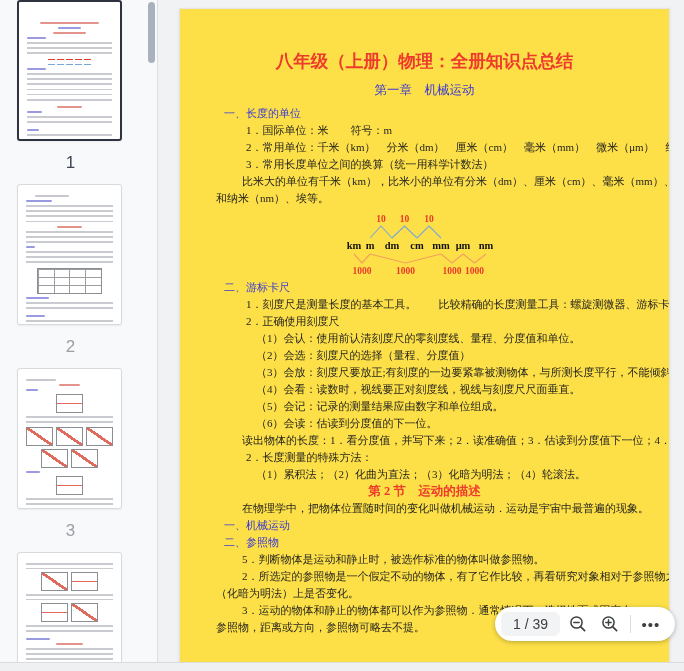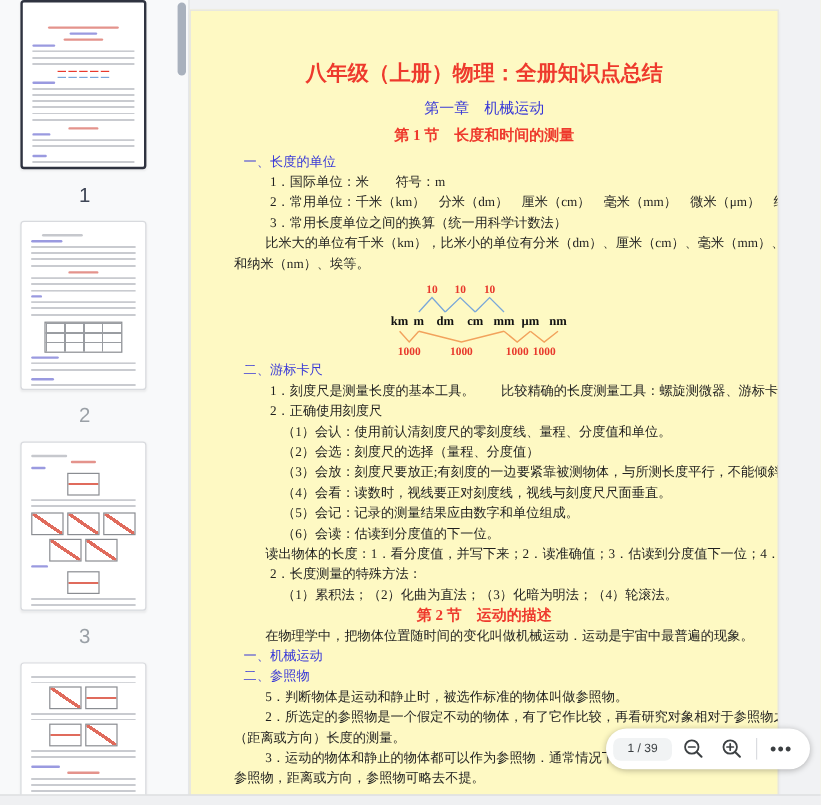--- a/index.html
+++ b/index.html
@@ -43,22 +43,22 @@
     background:
       repeating-linear-gradient(to right,#9a9da2 0 1px,transparent 1px 25%),
       repeating-linear-gradient(to bottom,#9a9da2 0 1px,transparent 1px 33.3%);}
   .mini-charts{display:flex;gap:3px;justify-content:center;margin:3px 0;}
   .mc{width:25px;height:17px;border:1px solid #8a8d92;
     background:linear-gradient(to top right,transparent 45%,#e06b5c 45% 55%,transparent 55%);}
   .mc.flat{background:linear-gradient(to bottom,transparent 45%,#e06b5c 45% 55%,transparent 55%);}
   
   .main{position:absolute;left:158px;top:0;right:0;height:671px;}
   .page{
-    position:absolute;left:0;top:8px;width:491px;height:656px;
-    background:#fef9c3;border:1px solid #e4e4e6;box-shadow:0 1px 3px rgba(0,0,0,.08);
+    position:absolute;left:21px;top:8px;width:491px;height:656px;
+    background:#fde047;border:1px solid #e4e4e6;box-shadow:0 1px 3px rgba(0,0,0,.08);
     box-sizing:border-box;padding:40px 36px 0 36px;overflow:hidden;
     font-family:"Liberation Serif","DejaVu Serif",serif;
   }
   .dline{font-size:11px;line-height:17px;color:#1f1f1f;white-space:nowrap;}
   .t-title{font-size:17.5px;line-height:24px;font-weight:bold;color:#ee3a2d;text-align:center;margin-bottom:8px;white-space:normal;}
   .t-chapter{font-size:12.5px;line-height:18px;font-weight:normal;color:#3838d8;text-align:center;margin-bottom:6px;}
   .t-section{font-size:12.5px;line-height:17px;font-weight:bold;color:#ee3a2d;text-align:center;margin-bottom:5px;}
   .t-section2{margin-bottom:0;}
   .t-h{color:#3838d8;font-weight:normal;margin-left:8px;}
   .t-item{margin-left:30px;}
@@ -72,21 +72,21 @@
   .u-brace-top{fill:none;stroke:#7aa7d9;stroke-width:1.1;}
   .u-brace-bot{fill:none;stroke:#f2a25c;stroke-width:1.2;}
   
   .toolbar{
     position:absolute;right:9px;bottom:30px;height:34px;
     background:#fff;border-radius:18px;box-shadow:0 1px 5px rgba(0,0,0,.28);
     display:flex;align-items:center;padding:0 10px 0 6px;gap:4px;z-index:20;
   }
   .page-field{
     background:#f1f3f4;border-radius:6px;padding:4px 12px;
-    font-size:10px;color:#3c4043;cursor:pointer;white-space:nowrap;
+    font-size:14px;color:#3c4043;cursor:pointer;white-space:nowrap;
   }
   .tb-btn{
     width:28px;height:28px;border:none;background:transparent;border-radius:50%;
     display:flex;align-items:center;justify-content:center;cursor:pointer;padding:0;
   }
   .tb-sep{width:1px;height:18px;background:#dadce0;margin:0 2px;}
   .tb-more{font-size:15px;color:#3c4043;letter-spacing:1px;line-height:1;}
   
   .bottom-strip{
     position:absolute;left:0;bottom:0;width:684px;height:8px;
@@ -194,21 +194,20 @@
     </div>
   </div>
 
   <div class="scrollbar-thumb"></div>
 </aside>
 
 <main class="main">
   <div class="page">
     <div class="dline t-title">八年级（上册）物理：全册知识点总结</div>
     <div class="dline t-chapter">第一章　机械运动</div>
-    <div class="dline t-section">第 1 节　长度和时间的测量</div>
     <div class="dline t-h">一、长度的单位</div>
     <div class="dline t-item">1．国际单位：米　　符号：m</div>
     <div class="dline t-item">2．常用单位：千米（km）　分米（dm）　厘米（cm）　毫米（mm）　微米（μm）　纳米（nm）</div>
     <div class="dline t-item">3．常用长度单位之间的换算（统一用科学计数法）</div>
     <div class="dline t-pind">比米大的单位有千米（km），比米小的单位有分米（dm）、厘米（cm）、毫米（mm）、微米（μm）</div>
     <div class="dline t-cont">和纳米（nm）、埃等。</div>
 
     <svg class="u-diagram" width="170" height="64" viewBox="0 0 170 64">
       <text class="u-red" text-anchor="middle" x="41" y="10">10</text>
       <text class="u-red" text-anchor="middle" x="64.5" y="10">10</text>
@@ -244,21 +243,21 @@
     <div class="dline t-sub">（6）会读：估读到分度值的下一位。</div>
     <div class="dline t-pind">读出物体的长度：1．看分度值，并写下来；2．读准确值；3．估读到分度值下一位；4．勿忘单位。</div>
     <div class="dline t-item">2．长度测量的特殊方法：</div>
     <div class="dline t-sub">（1）累积法；（2）化曲为直法；（3）化暗为明法；（4）轮滚法。</div>
     <div class="dline t-section t-section2">第 2 节　运动的描述</div>
     <div class="dline t-pind">在物理学中，把物体位置随时间的变化叫做机械运动．运动是宇宙中最普遍的现象。</div>
     <div class="dline t-h">一、机械运动</div>
     <div class="dline t-h">二、参照物</div>
     <div class="dline t-pind">5．判断物体是运动和静止时，被选作标准的物体叫做参照物。</div>
     <div class="dline t-pind">2．所选定的参照物是一个假定不动的物体，有了它作比较，再看研究对象相对于参照物之间的位置</div>
-    <div class="dline t-cont">（距离或方向）长度的测量。</div>
+    <div class="dline t-cont">（化暗为明法）上是否变化。</div>
     <div class="dline t-pind">3．运动的物体和静止的物体都可以作为参照物．通常情况下，选择地面或固定在</div>
     <div class="dline t-cont">参照物，距离或方向，参照物可略去不提。</div>
   </div>
 
   <div class="toolbar">
     <div class="page-field">1 / 39</div>
     <button class="tb-btn" title="">
       <svg width="20" height="20" viewBox="0 0 20 20">
         <circle cx="8.5" cy="8.5" r="5.6" fill="none" stroke="#3c4043" stroke-width="1.5"></circle>
         <line x1="12.8" y1="12.8" x2="16.6" y2="16.6" stroke="#3c4043" stroke-width="1.7" stroke-linecap="round"></line>

